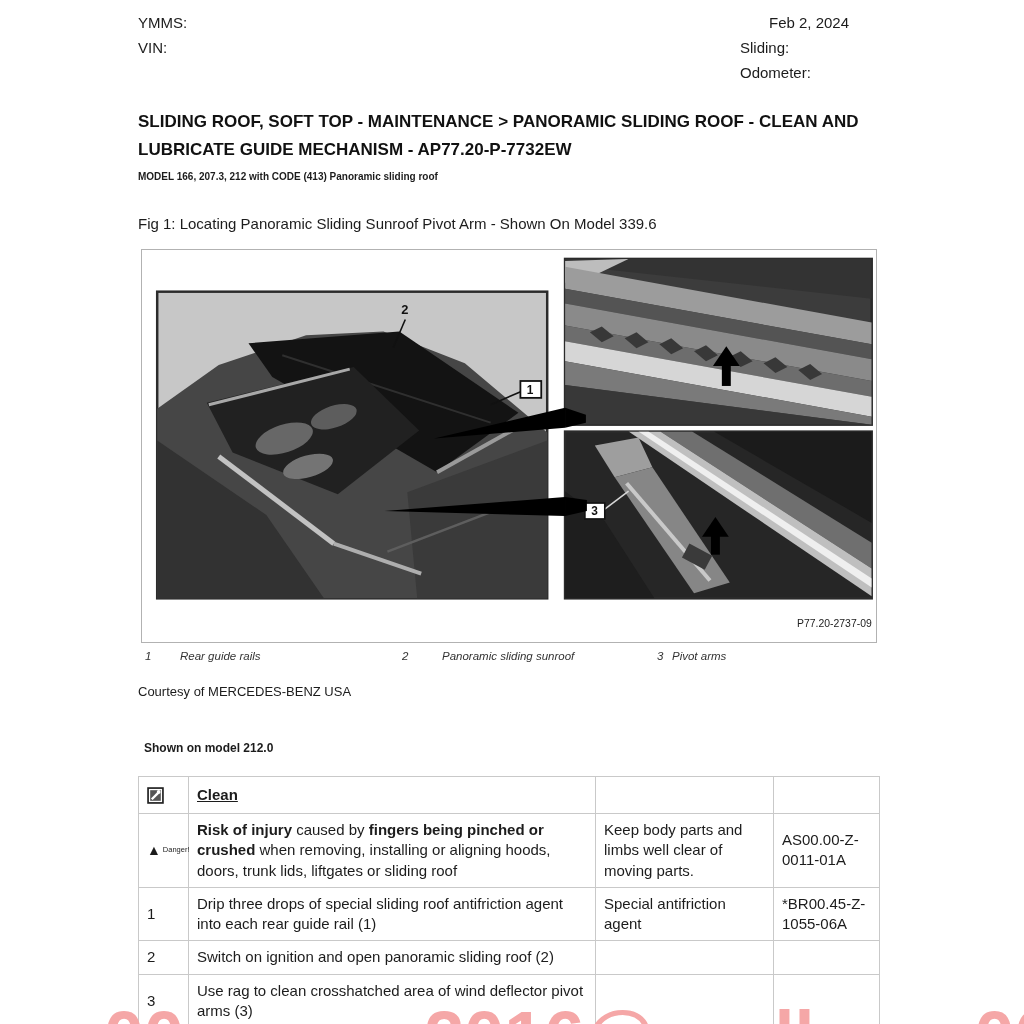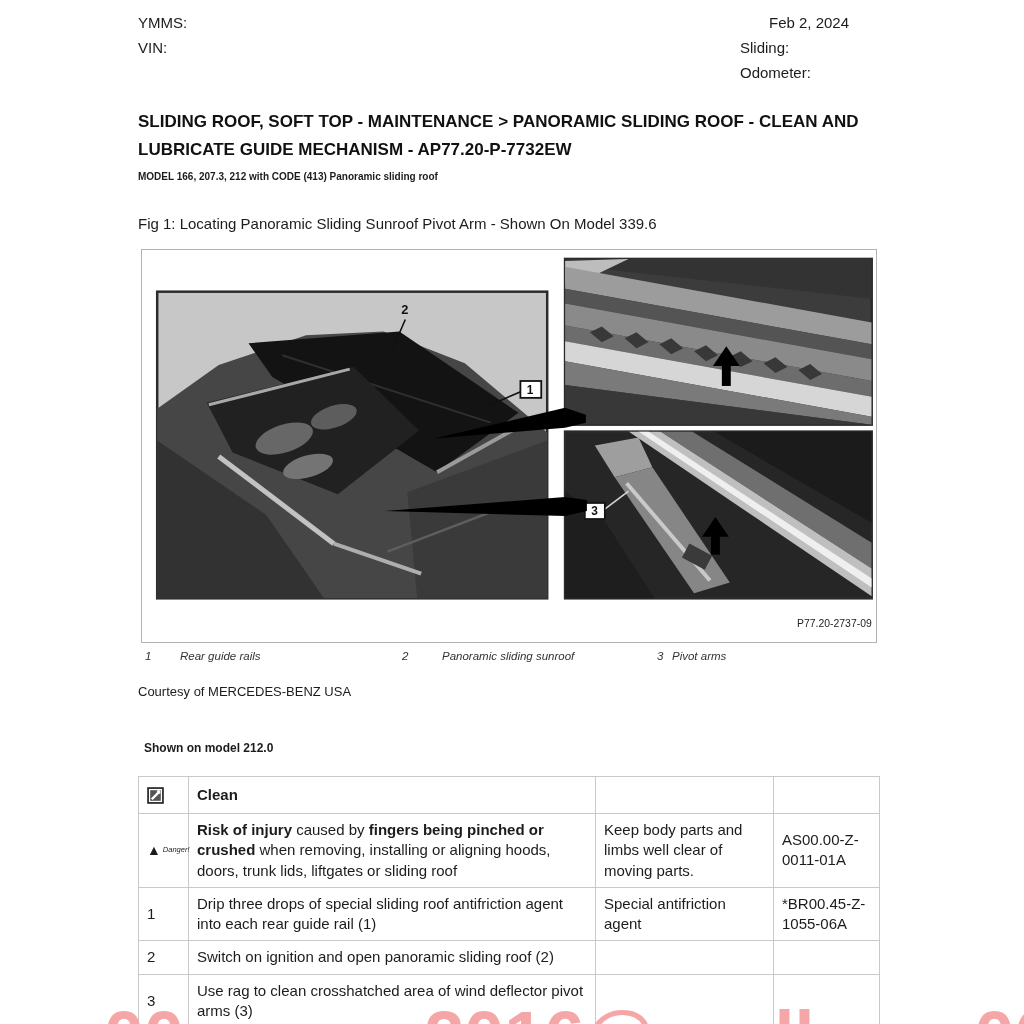--- a/index.html
+++ b/index.html
@@ -22,24 +22,24 @@
   .legend-item{top:650px;font-size:11.5px;font-style:italic;color:#333;}
   .courtesy{left:138px;top:684px;font-size:13px;}
   .section-heading{left:138px;top:741px;font-size:12px;font-weight:bold;margin-left:6px;}
   
   .proc-table{position:absolute;left:138px;top:776px;border-collapse:collapse;table-layout:fixed;
               width:741px;font-size:15px;line-height:1.35;}
   .proc-table td{border:1px solid #c9c9c9;padding:6px 8px;vertical-align:top;word-wrap:break-word;}
   .proc-table td.c1{vertical-align:middle;}
   .proc-table td.c4{vertical-align:middle;}
   .proc-table .hrow td{height:24px;vertical-align:middle;}
-  .bold{font-weight:bold;}
+  .bold{font-weight:bold;text-decoration:underline;}
   .danger-wrap{display:flex;align-items:center;gap:2px;}
   .danger-tri{font-size:14px;line-height:1;}
-  .danger-lbl{font-size:7.5px;font-style:italic;white-space:nowrap;}
+  .danger-lbl{font-size:7.5px;white-space:nowrap;}
   .opicon{display:inline-block;width:17px;height:17px;vertical-align:middle;}
   
   .watermark{left:0;top:1008px;width:1024px;height:16px;overflow:hidden;}
   .watermark span{position:absolute;left:104px;top:-12px;font-size:72px;font-weight:bold;
                   color:#f5a7a7;white-space:pre;letter-spacing:0;}
 </style>
 </head>
 <body>
 
 <div class="abs hdr-left">

